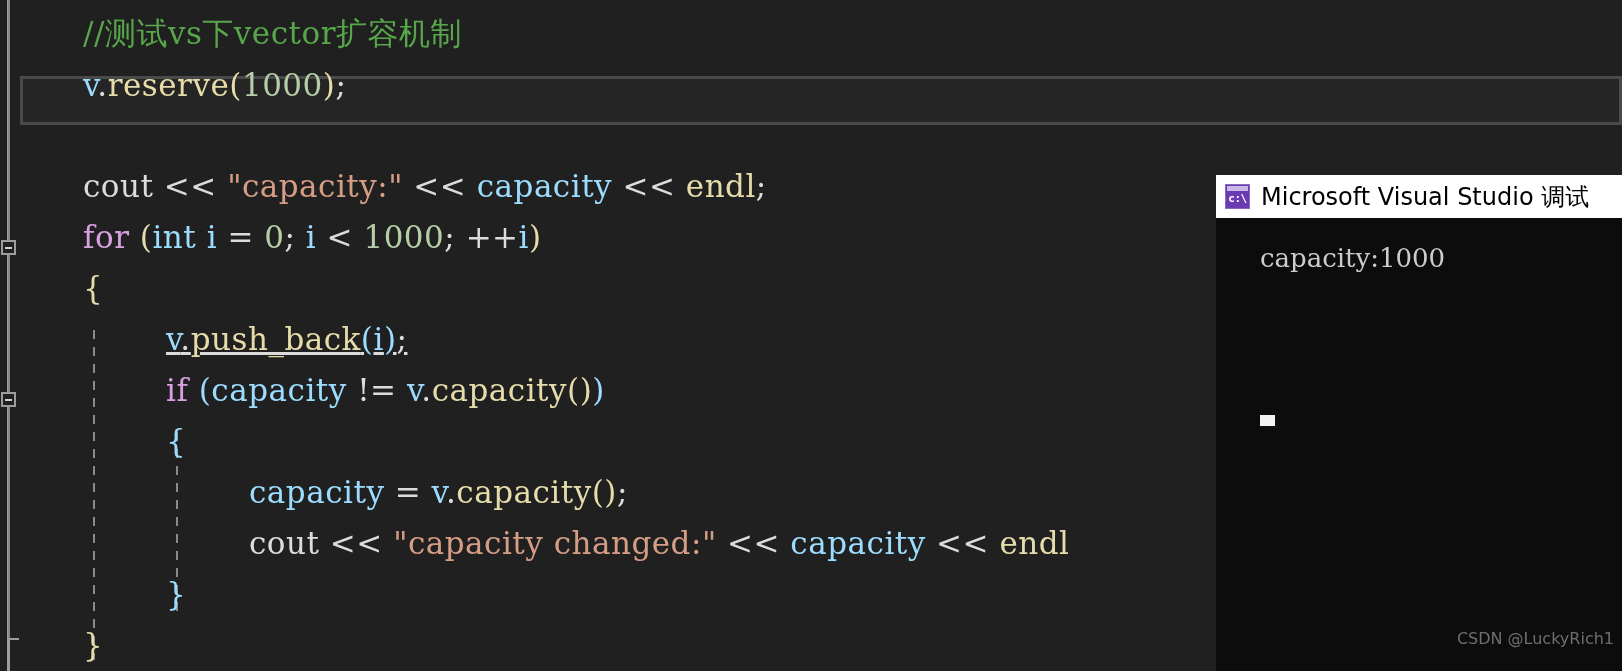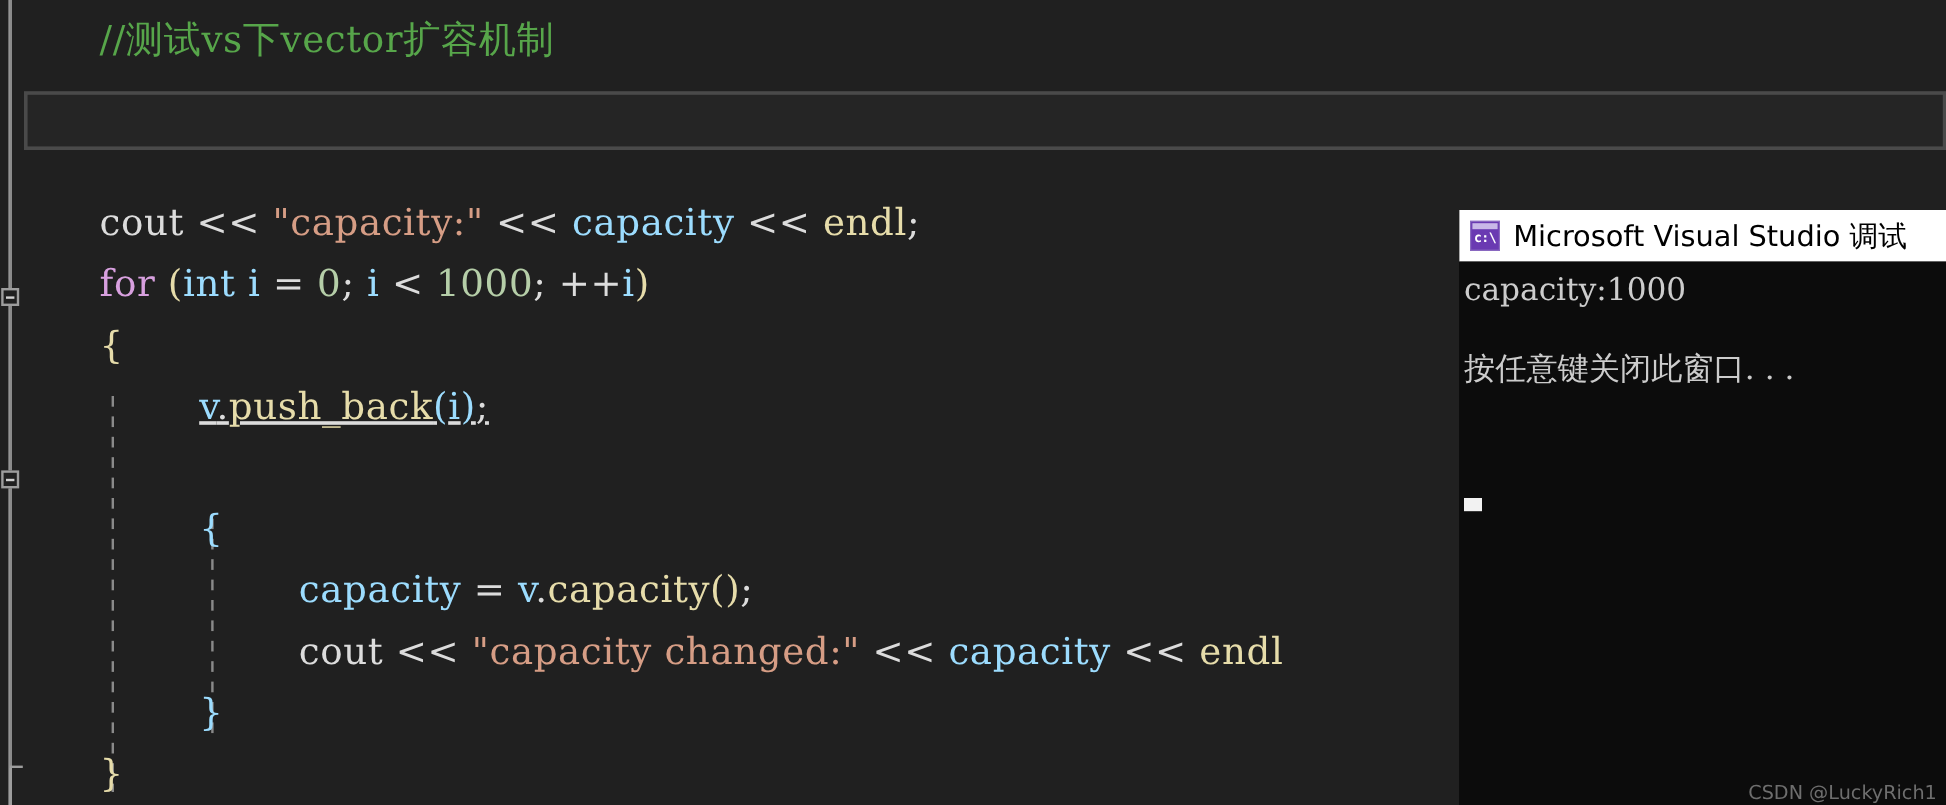--- a/index.html
+++ b/index.html
@@ -169,22 +169,23 @@
     font-size: 24px;
     color: #000000;
     white-space: nowrap;
     overflow: hidden;
     text-align: center;
   }
   .console-body {
     position: relative;
     height: 453px;
     background: #0c0c0c;
-    padding: 8px 0 0 2px;
-    box-sizing: border-box;
+    padding: 24px 0 0 2px;
+    box-sizing: border-box;
+    margin-left: 40px;
   }
   .console-line {
     font-family: "DejaVu Serif", serif;
     font-size: 26px;
     line-height: 33px;
     color: #cccccc;
     white-space: pre;
     padding-left: 2px;
   }
   .console-blank { height: 33px; }
@@ -194,21 +195,21 @@
     top: 197px;
     width: 15px;
     height: 11px;
     background: #f2f2f2;
   }
 
   
   .watermark {
     position: absolute;
     right: 8px;
-    bottom: 1px;
+    bottom: 23px;
     font-family: "DejaVu Sans", sans-serif;
     font-size: 16px;
     color: #6e6e6e;
     white-space: nowrap;
   }
 </style>
 </head>
 <body>
 
 <div id="screen">
@@ -226,43 +227,44 @@
       <div class="fold-end" style="left:8px; top:638px;"></div>
     </div>
 
     <div class="indent-guide" style="left:93px; top:330px; height:330px;"></div>
     <div class="indent-guide" style="left:176px; top:432px; height:180px;"></div>
 
     <div class="current-line-box"></div>
 
     <div class="code-layer">
       <div class="code-line" style="top: 8px; left: 83px;"><span class="t-comment">//测试vs下vector扩容机制</span></div>
+      <div class="code-line" style="top: 60px; left: 83px;"><span class="t-var">v</span><span class="t-plain">.</span><span class="t-func">reserve</span><span class="t-paren1">(</span><span class="t-number">1000</span><span class="t-paren1">)</span><span class="t-plain">;</span></div>
       <div class="code-line" style="top: 161px; left: 83px;"><span class="t-plain">cout</span><span class="t-op"> &lt;&lt; </span><span class="t-string">"capacity:"</span><span class="t-op"> &lt;&lt; </span><span class="t-var">capacity</span><span class="t-op"> &lt;&lt; </span><span class="t-func">endl</span><span class="t-plain">;</span></div>
       <div class="code-line" style="top: 212px; left: 83px;"><span class="t-keyword">for</span><span class="t-plain"> </span><span class="t-paren1">(</span><span class="t-var">int</span><span class="t-plain"> </span><span class="t-var">i</span><span class="t-op"> = </span><span class="t-number">0</span><span class="t-plain">; </span><span class="t-var">i</span><span class="t-op"> &lt; </span><span class="t-number">1000</span><span class="t-plain">; </span><span class="t-op">++</span><span class="t-var">i</span><span class="t-paren1">)</span></div>
       <div class="code-line" style="top: 263px; left: 83px;"><span class="t-brace1">{</span></div>
       <div class="code-line" style="top: 314px; left: 166px; text-decoration: underline;"><span class="t-var">v</span><span class="t-plain">.</span><span class="t-func">push_back</span><span class="t-paren2">(</span><span class="t-var">i</span><span class="t-paren2">)</span><span class="t-plain">;</span></div>
+      <div class="code-line" style="top: 365px; left: 166px;"><span class="t-keyword">if</span><span class="t-plain"> </span><span class="t-paren2">(</span><span class="t-var">capacity</span><span class="t-op"> != </span><span class="t-var">v</span><span class="t-plain">.</span><span class="t-func">capacity</span><span class="t-paren1">()</span><span class="t-paren2">)</span></div>
       <div class="code-line" style="top: 416px; left: 166px;"><span class="t-brace2">{</span></div>
       <div class="code-line" style="top: 467px; left: 249px;"><span class="t-var">capacity</span><span class="t-op"> = </span><span class="t-var">v</span><span class="t-plain">.</span><span class="t-func">capacity</span><span class="t-paren1">()</span><span class="t-plain">;</span></div>
       <div class="code-line" style="top: 518px; left: 249px;"><span class="t-plain">cout</span><span class="t-op"> &lt;&lt; </span><span class="t-string">"capacity changed:"</span><span class="t-op"> &lt;&lt; </span><span class="t-var">capacity</span><span class="t-op"> &lt;&lt; </span><span class="t-func">endl</span></div>
       <div class="code-line" style="top: 569px; left: 166px;"><span class="t-brace2">}</span></div>
       <div class="code-line" style="top: 620px; left: 83px;"><span class="t-brace1">}</span></div>
     </div>
   </div>
 
   <div class="console-window">
     <div class="console-titlebar">
       <span class="console-icon">
         <span class="bar"></span>
         <span class="prompt">c:\</span>
       </span>
       <span class="console-title-text">Microsoft Visual Studio 调试</span>
     </div>
     <div class="console-body">
       <div class="console-line">capacity:1000</div>
       <div class="console-line console-blank"></div>
-      <div class="console-line">按任意键关闭此窗口. . .</div>
       <div class="console-cursor"></div>
     </div>
   </div>
 
   <div class="watermark">CSDN @LuckyRich1</div>
 
 </div>
 
 </body></html>

